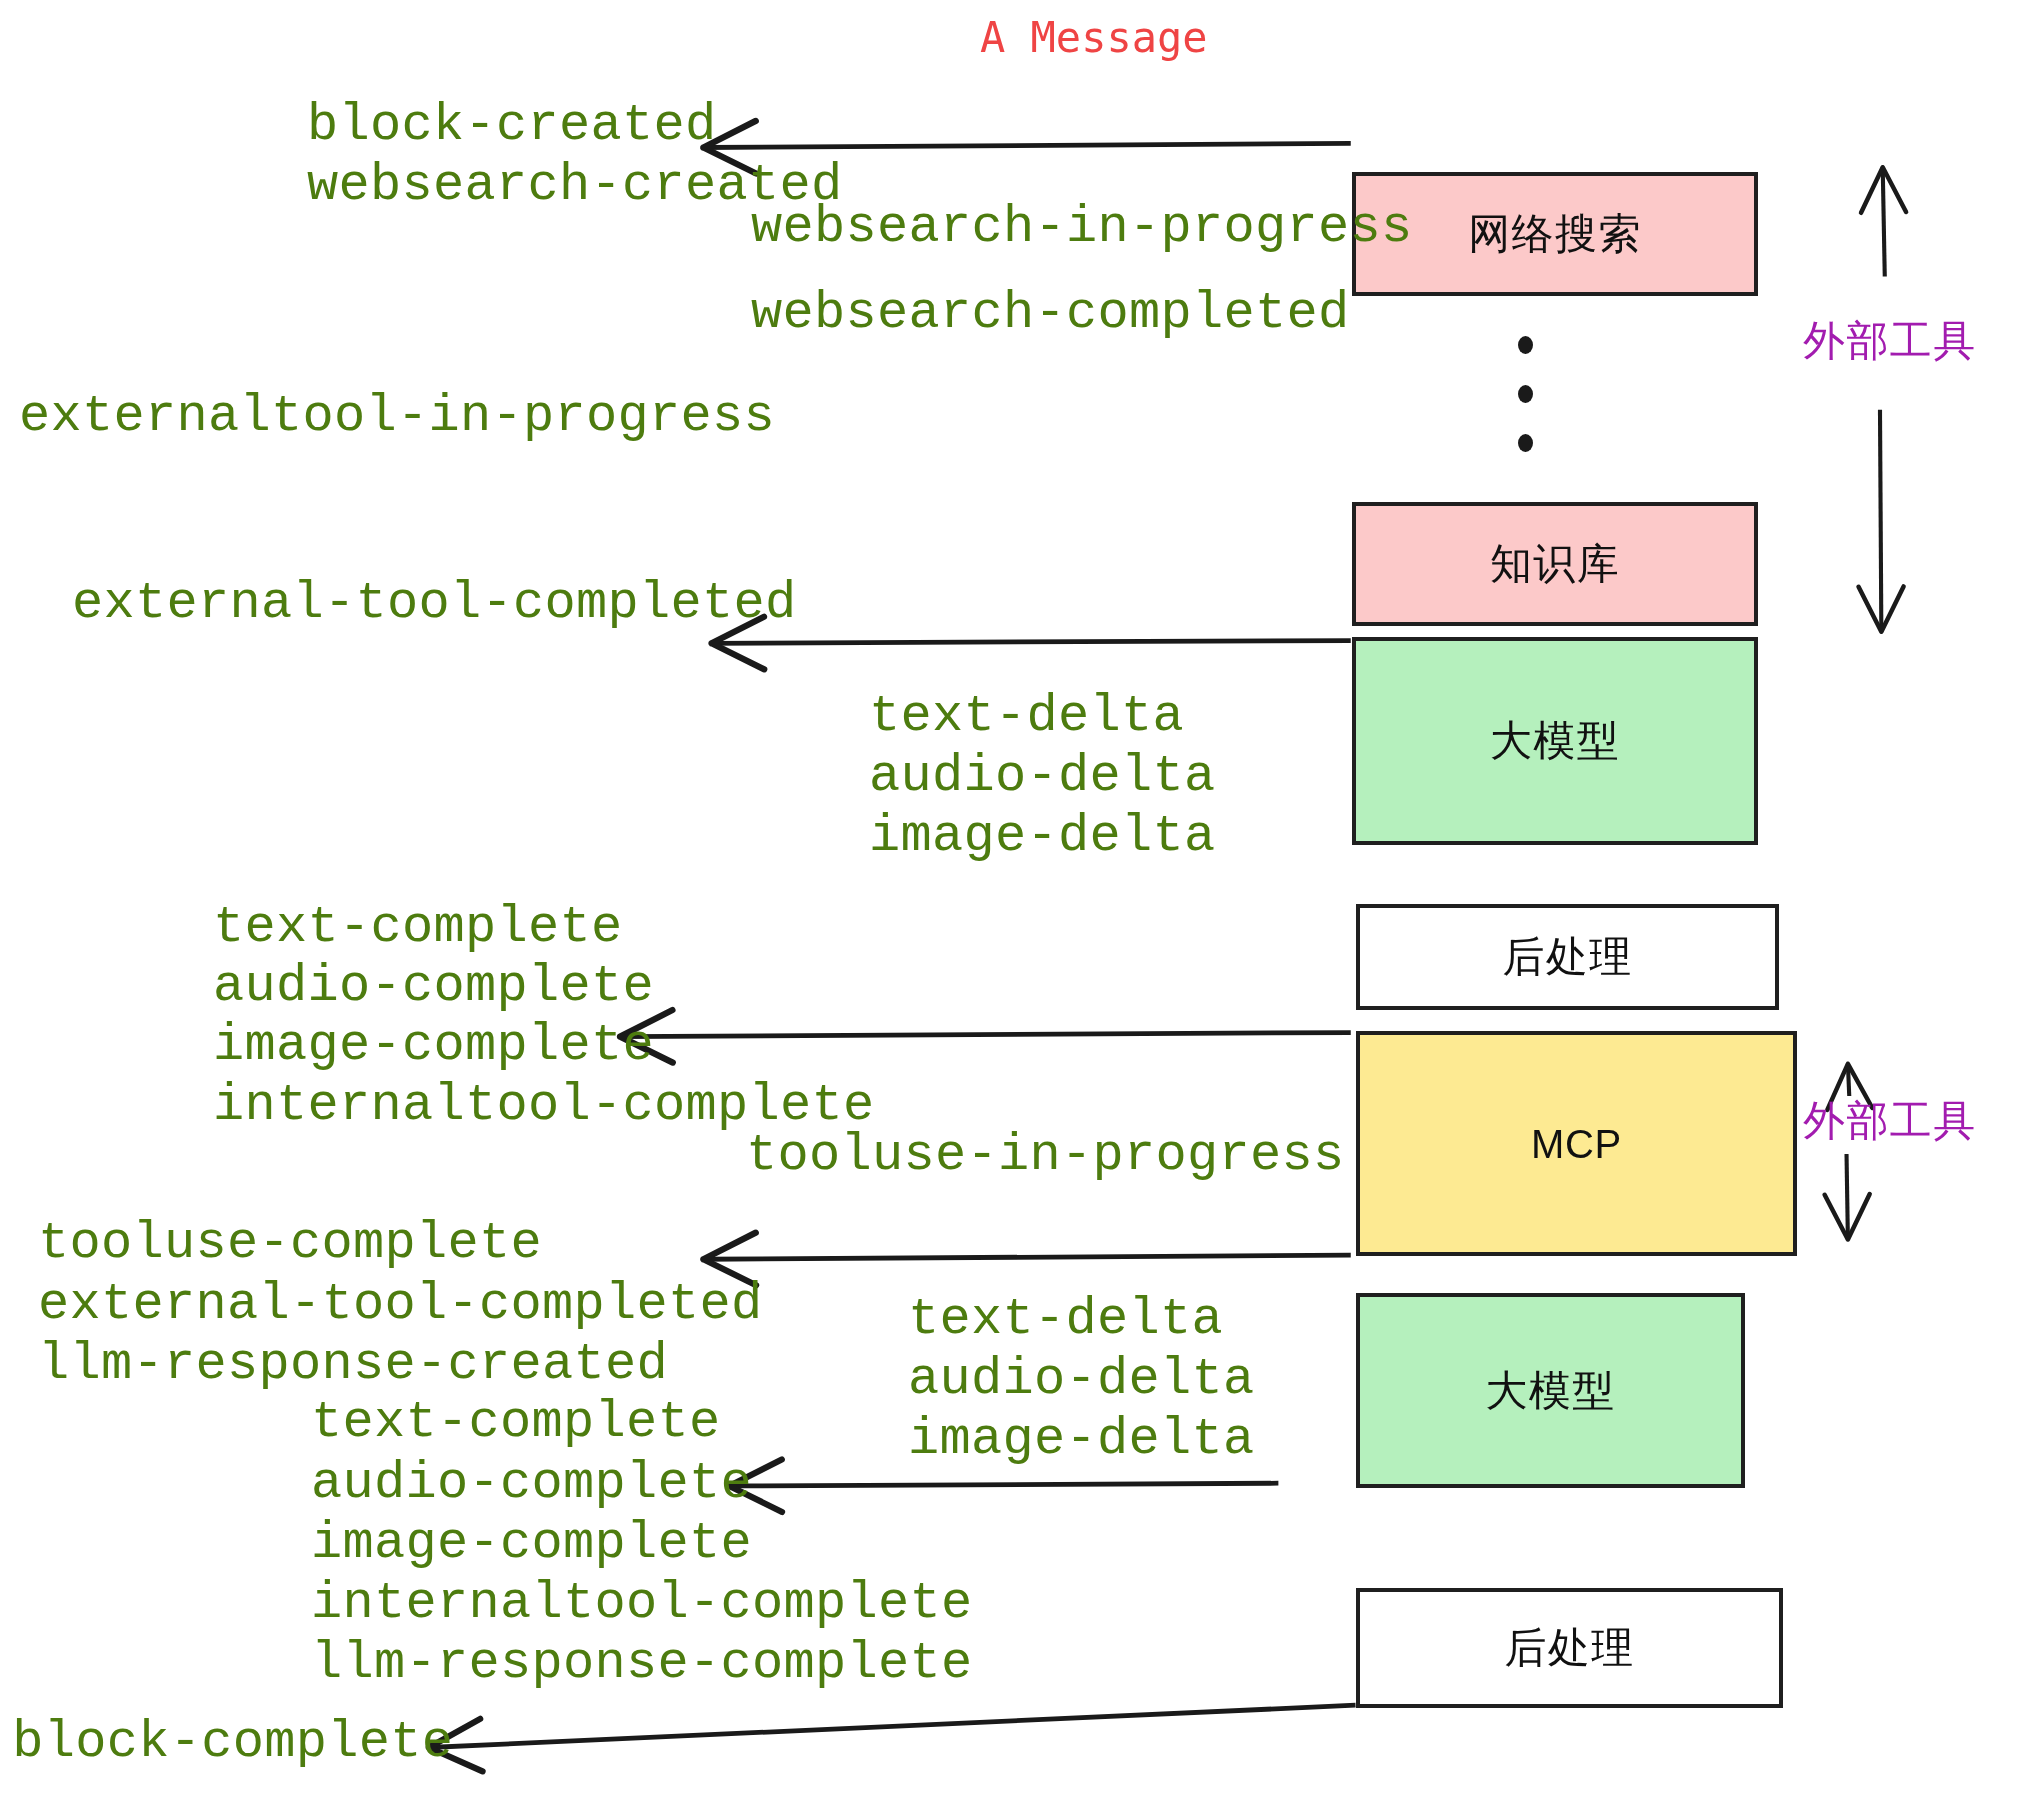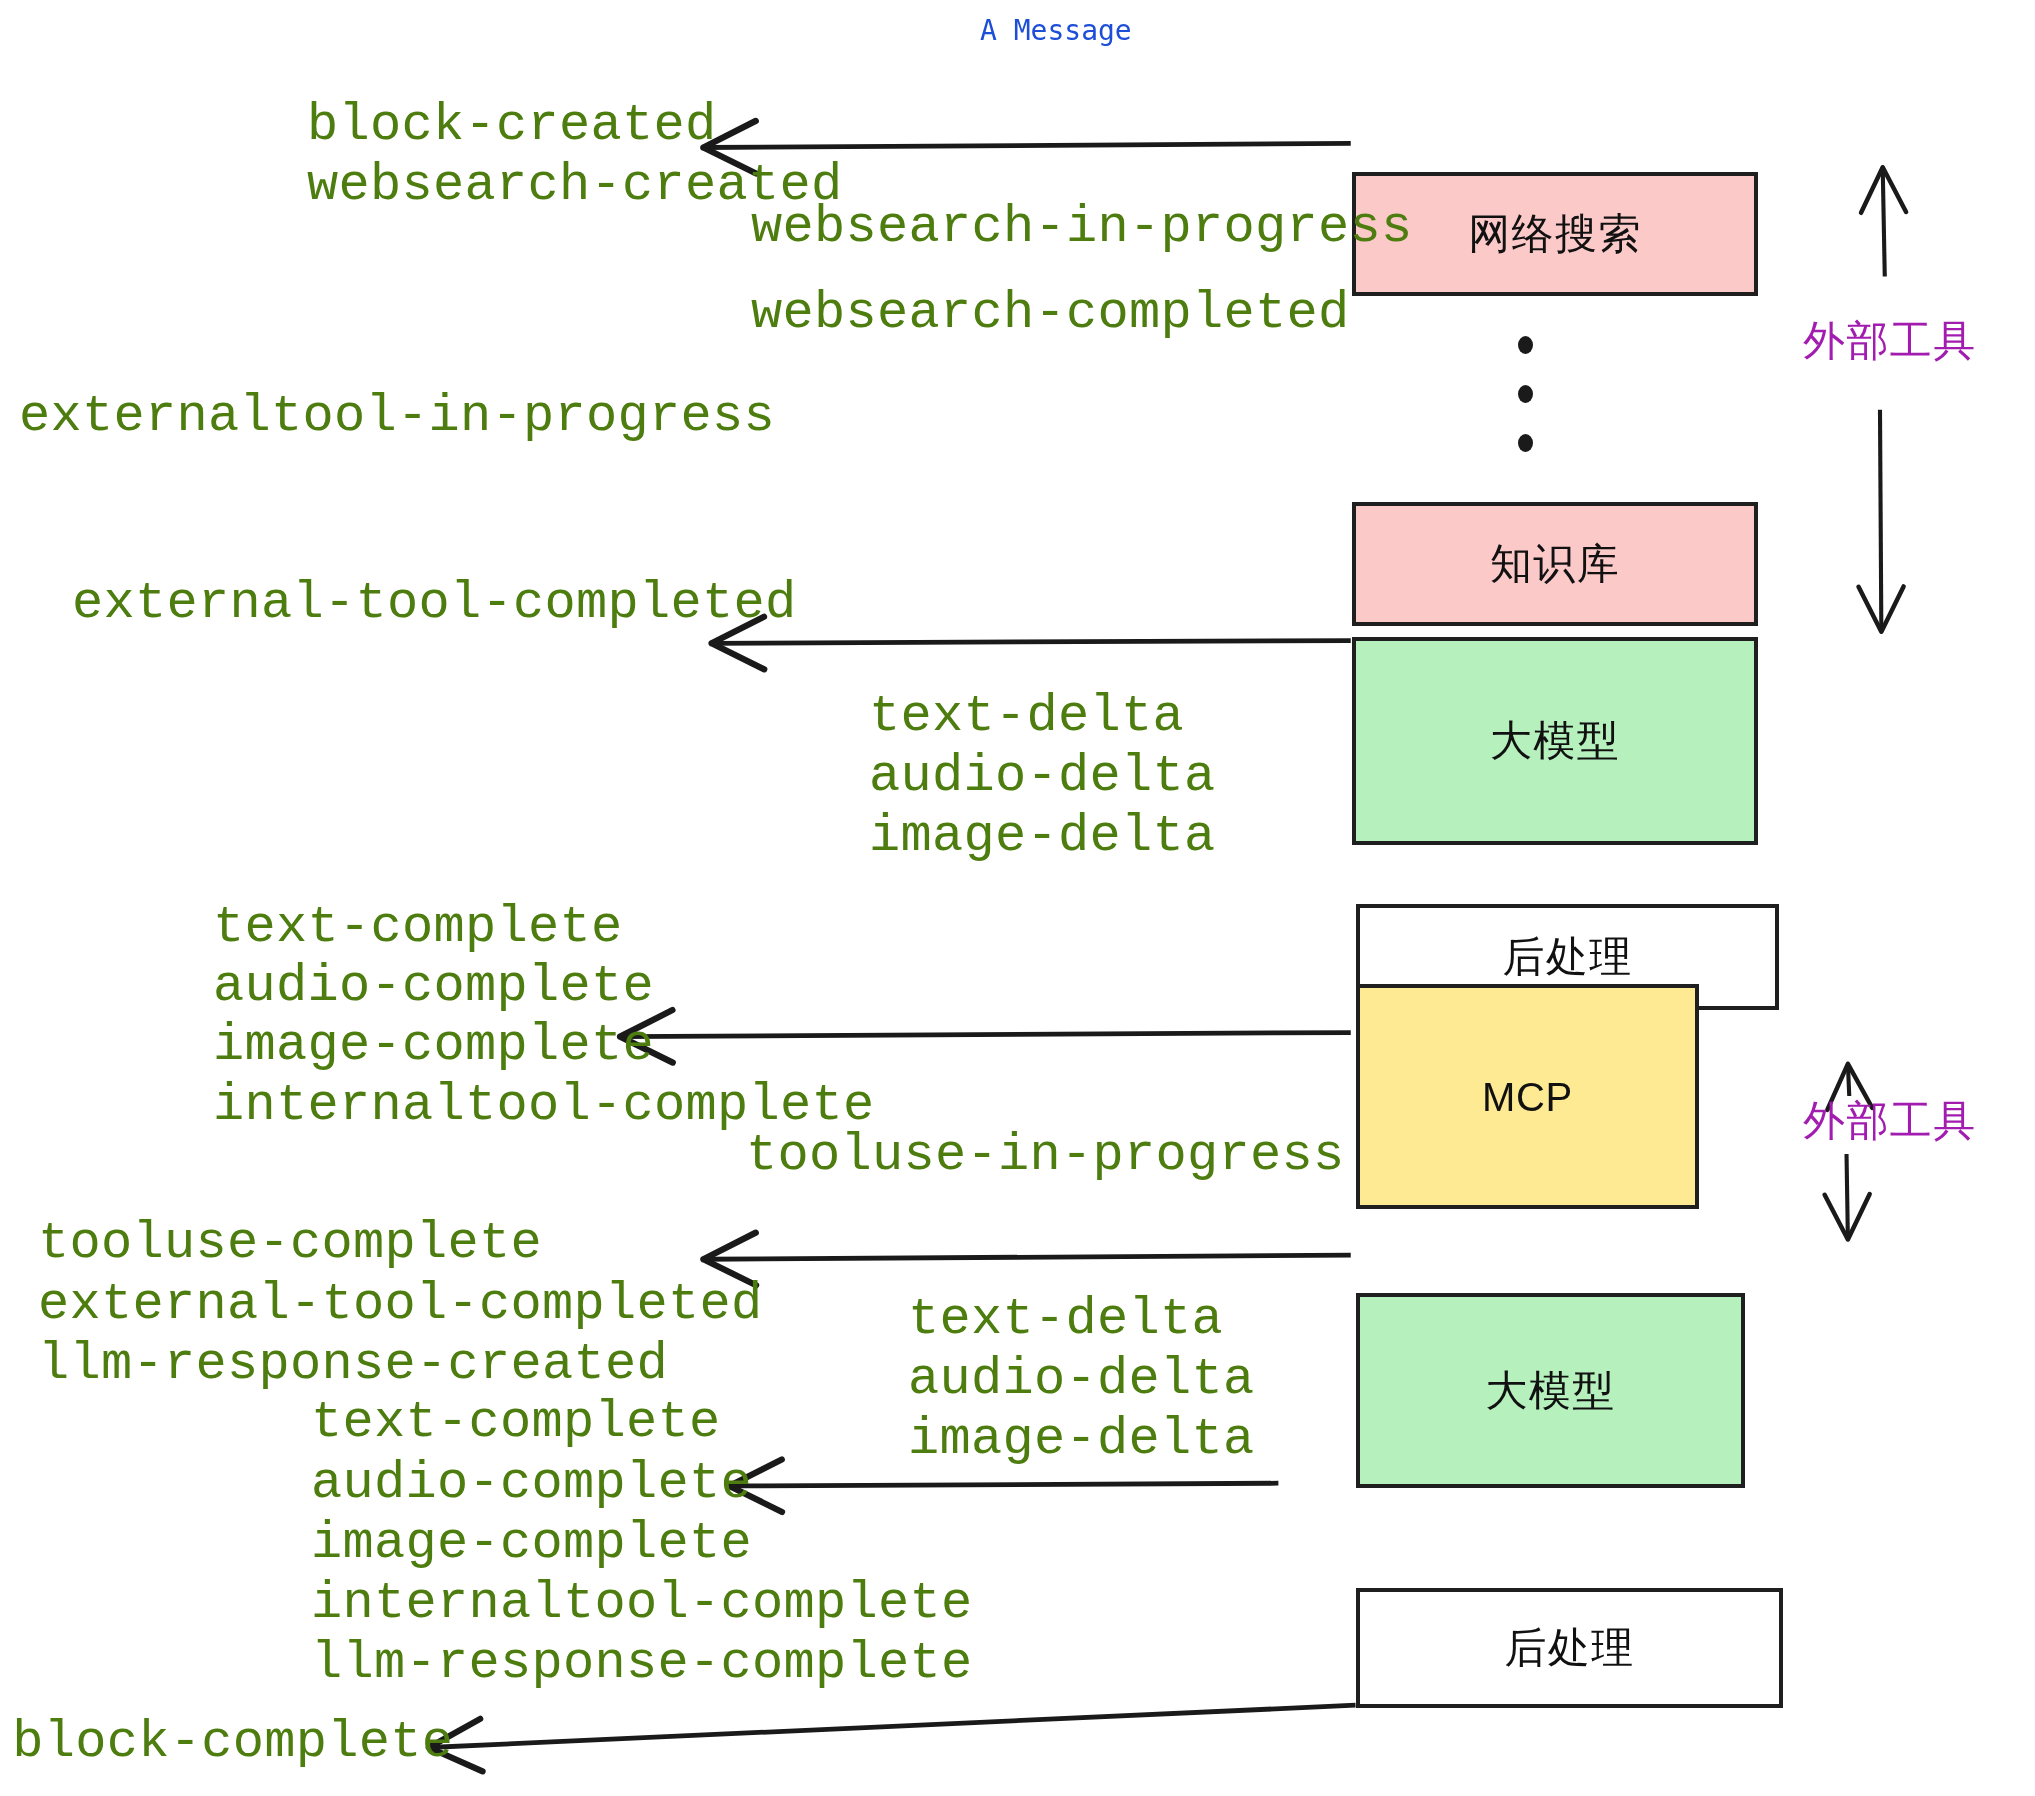--- a/index.html
+++ b/index.html
@@ -20,22 +20,22 @@
     font-family: Liberation Mono, monospace;
     font-size: 52px;
     letter-spacing: 0.3px;
     color: #4d7c0f;
     white-space: pre;
     line-height: 1;
   }
   .title {
     position: absolute;
     font-family: "DejaVu Sans Mono", monospace;
-    font-size: 28px;
-    color: #1d4ed8;
+    font-size: 42px;
+    color: #ef4444;
     white-space: pre;
     line-height: 1;
   }
   .box {
     position: absolute;
     box-sizing: border-box;
     border: 4.1px solid #1f1f1f;
     display: flex;
     align-items: center;
     justify-content: center;
@@ -121,21 +121,21 @@
   </div>
 
   <div class="box" style="left:1352px; top:637px; width:406px; height:208px; background:#B5F0BD;">
     <span class="blabel">大模型</span>
   </div>
 
   <div class="box" style="left:1356px; top:904px; width:423px; height:106px; background:#FFFFFF;">
     <span class="blabel">后处理</span>
   </div>
 
-  <div class="box latin" style="left:1356px; top:984px; width:343px; height:225px; background:#FDEA92;">
+  <div class="box latin" style="left:1356px; top:1031px; width:441px; height:225px; background:#FDEA92;">
     <span class="blabel">MCP</span>
   </div>
 
   <div class="box" style="left:1356px; top:1293px; width:389px; height:195px; background:#B5F0BD;">
     <span class="blabel">大模型</span>
   </div>
 
   <div class="box" style="left:1356px; top:1588px; width:427px; height:120px; background:#FFFFFF;">
     <span class="blabel">后处理</span>
   </div>

